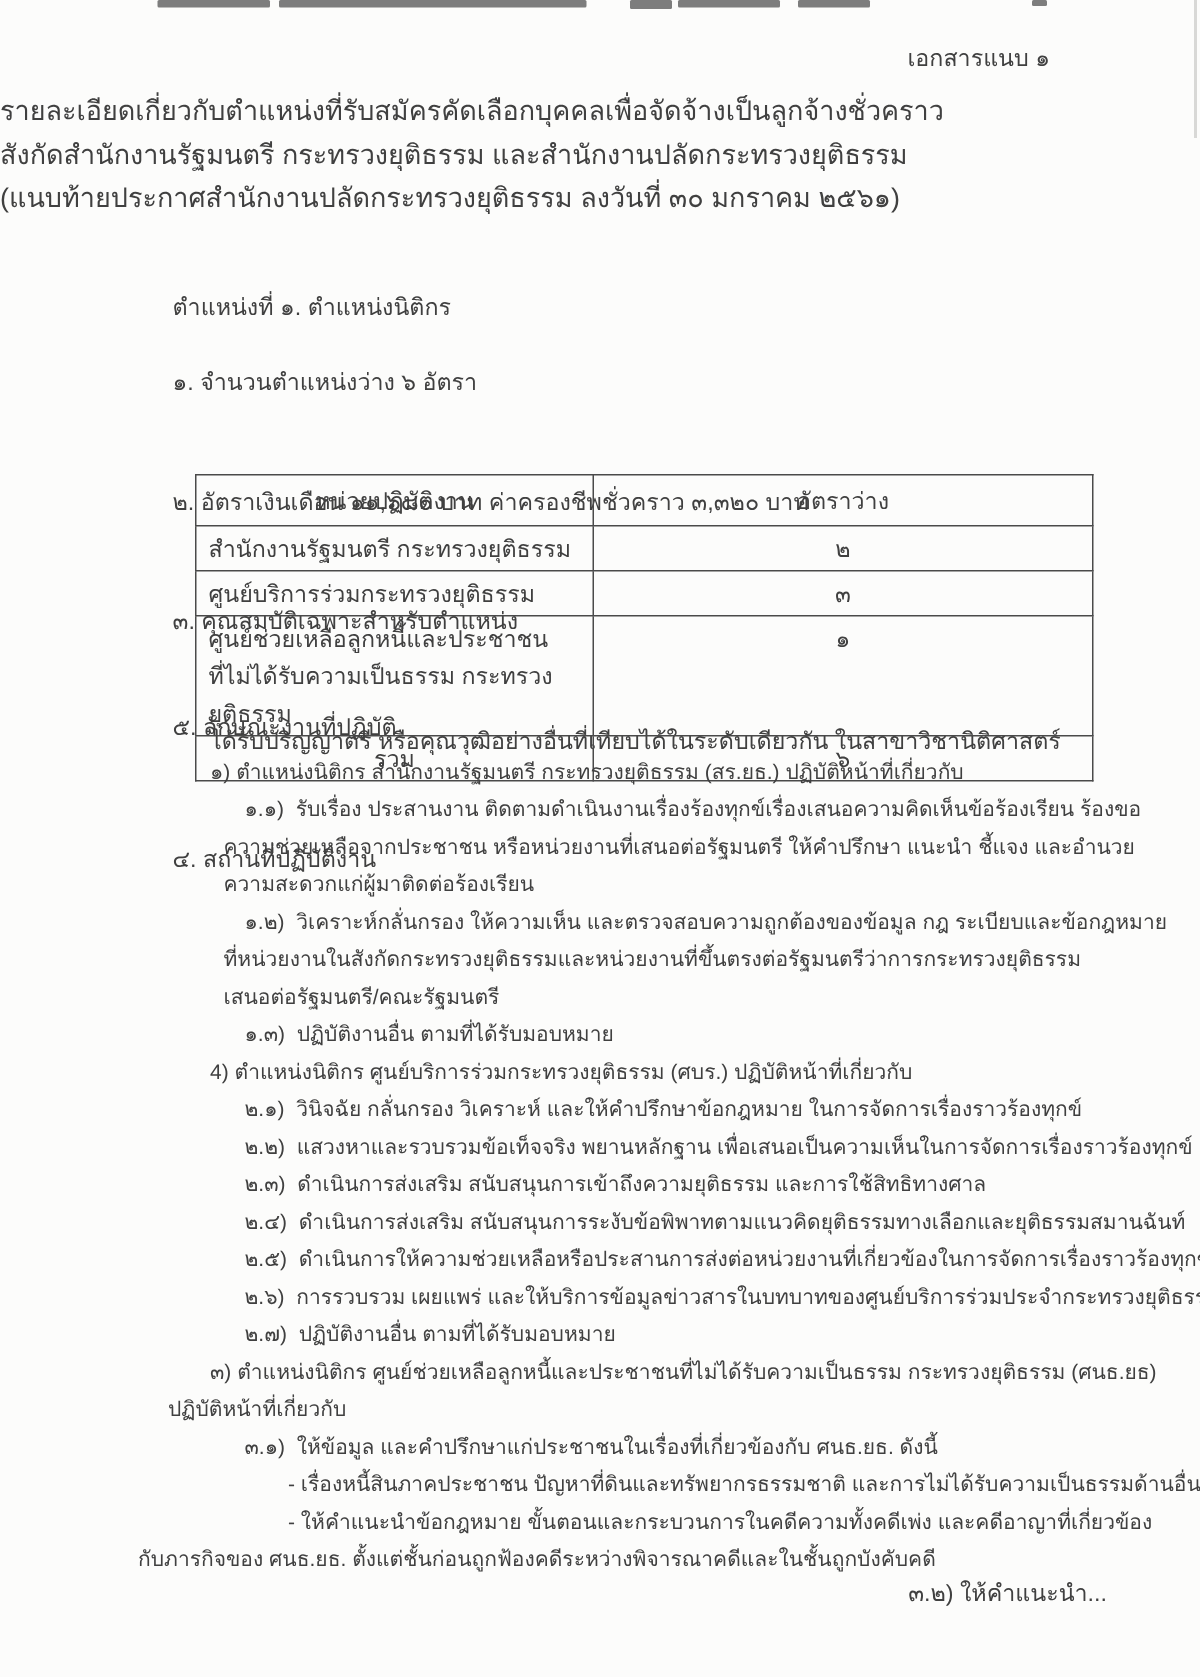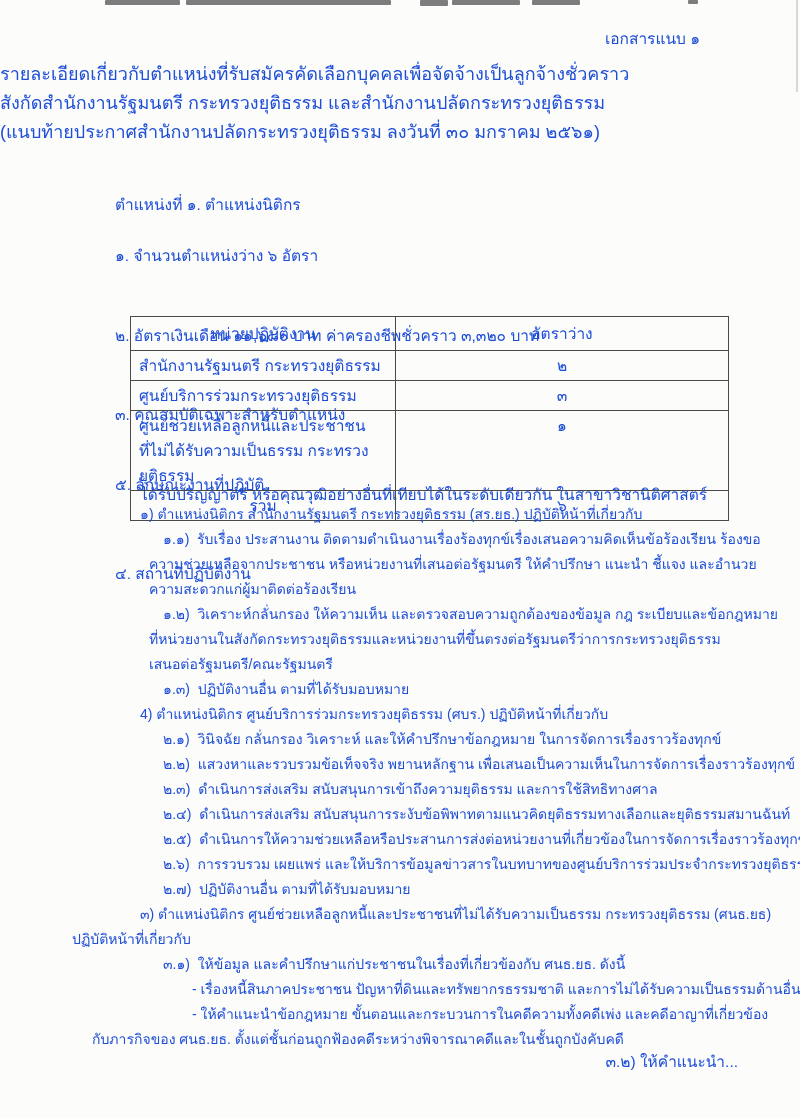--- a/index.html
+++ b/index.html
@@ -2,21 +2,21 @@
 <html><head>
 <meta charset="utf-8">
 <style>
   html,body{margin:0;padding:0;background:#e8e8e6;}
   .page{
     position:relative;
     width:800px;height:1118px;
     margin:0 auto;
     background:#fcfcfb;
     font-family:"Liberation Sans", sans-serif;
-    color:#1d4ed8;
+    color:#404040;
     overflow:hidden;
   }
   .scan-seg{position:absolute;top:0;background:#7d7d7d;border-radius:1px;}
   .scan-edge{position:absolute;top:0;right:2px;width:2px;height:92px;background:#d8d8d6;}
   .attach{position:absolute;top:26px;right:100px;font-size:15.5px;}
   .titles{position:absolute;top:60px;left:0;width:100%;text-align:left;font-size:18px;line-height:29px;}
   .pos-heading{
     position:absolute;top:156px;left:115px;font-size:15.5px;
     text-underline-offset:4px;margin-top:36px;
   }
@@ -36,21 +36,21 @@
   .tbl .col-unit{width:265px;}
   .tbl .col-vac{width:333px;}
   .tbl th{text-align:center;padding:4px 24px;}
   .tbl .vac{text-align:center;}
   .tbl .total{text-align:center;}
   .unit-l2{display:block;}
   .sec5{position:absolute;top:472px;left:115px;font-size:15.5px;white-space:pre;}
   .duties{position:absolute;top:502px;left:0;width:800px;font-size:14px;line-height:25px;}
   .dl{white-space:pre;}
   .ind-g{padding-left:140px;}
-  .ind-gc{padding-left:72px;}
+  .ind-gc{padding-left:112px;}
   .ind-s{padding-left:163px;}
   .ind-c{padding-left:149px;}
   .ind-b{padding-left:192px;}
   .ind-bc{padding-left:92px;}
   .footer-cont{position:absolute;top:1049px;right:62px;font-size:15.5px;}
 </style>
 </head>
 <body>
 
 <div class="page">

